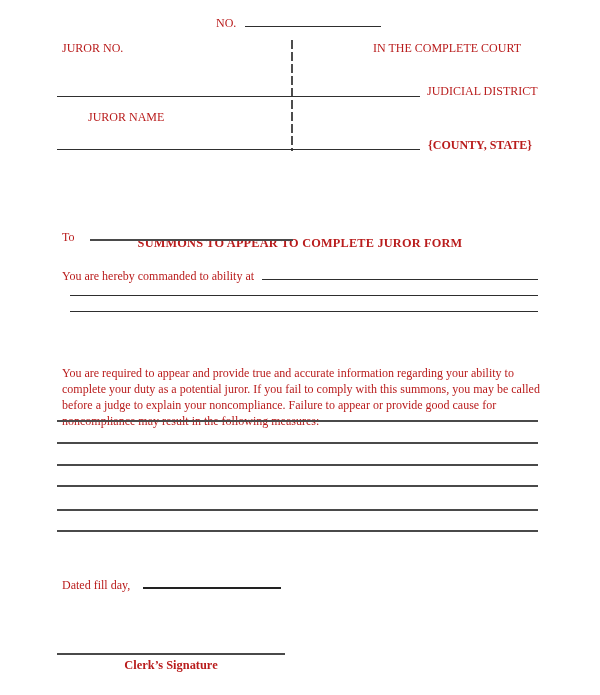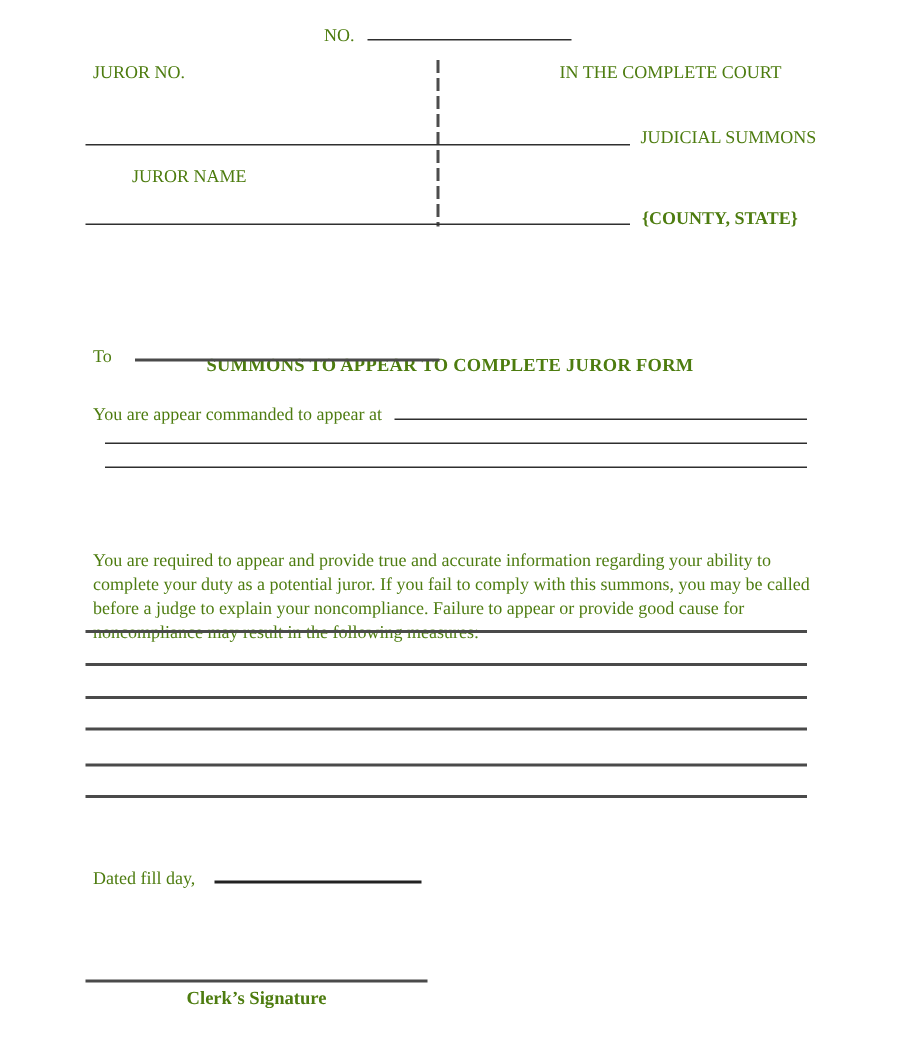--- a/index.html
+++ b/index.html
@@ -7,21 +7,21 @@
     padding: 0;
     background: #ffffff;
   }
   .page {
     position: relative;
     width: 600px;
     height: 695px;
     background: #ffffff;
     font-family: "Liberation Serif", serif;
     font-size: 12px;
-    color: #4d7c0f;
+    color: #b91c1c;
     overflow: hidden;
   }
   .abs { position: absolute; }
   .label { white-space: nowrap; }
   .bold { font-weight: bold; }
 
   
   .hline {
     height: 0;
     border-top: 1.5px solid #2f2f2f;
@@ -95,37 +95,37 @@
     <span class="label">NO.</span>
     <span class="ufield" style="width:136px; margin-left:6px;"></span>
   </div>
 
   <div class="abs label" style="left:62px; top:41px;">JUROR NO.</div>
   <div class="abs label" style="left:373px; top:41px;">IN THE COMPLETE COURT</div>
 
   <div class="abs vdash" style="left:291px; top:40px; height:111px;"></div>
 
   <div class="abs hline" style="left:57px; top:96px; width:363px;"></div>
-  <div class="abs label" style="left:427px; top:84px;">JUDICIAL SUMMONS</div>
+  <div class="abs label" style="left:427px; top:84px;">JUDICIAL DISTRICT</div>
 
   <div class="abs label" style="left:62px; top:110px;margin-left:26px;">JUROR NAME</div>
 
   <div class="abs hline" style="left:57px; top:149px; width:363px;"></div>
   <div class="abs label bold" style="left:428px; top:138px;">{COUNTY, STATE}</div>
 
   <div class="abs title" style="left:0; top:196px;margin-top:40px;">SUMMONS TO APPEAR TO COMPLETE JUROR FORM</div>
 
   <div class="abs" style="left:62px; top:227px;">
     <span class="label">To</span>
     <span class="ufield thick" style="width:203px; margin-left:12px;"></span>
   </div>
 
   <div class="abs" style="left:62px; top:266px; width:476px;">
     <div class="row" style="height:16px;">
-      <span class="label">You are appear commanded to appear at</span>
+      <span class="label">You are hereby commanded to ability at</span>
       <span class="flexfield"></span>
     </div>
     <div class="row" style="height:16px;">
       <span class="flexfield"></span>
     </div>
     <div class="row" style="height:16px;">
       <span class="flexfield"></span>
     </div>
   </div>
 

